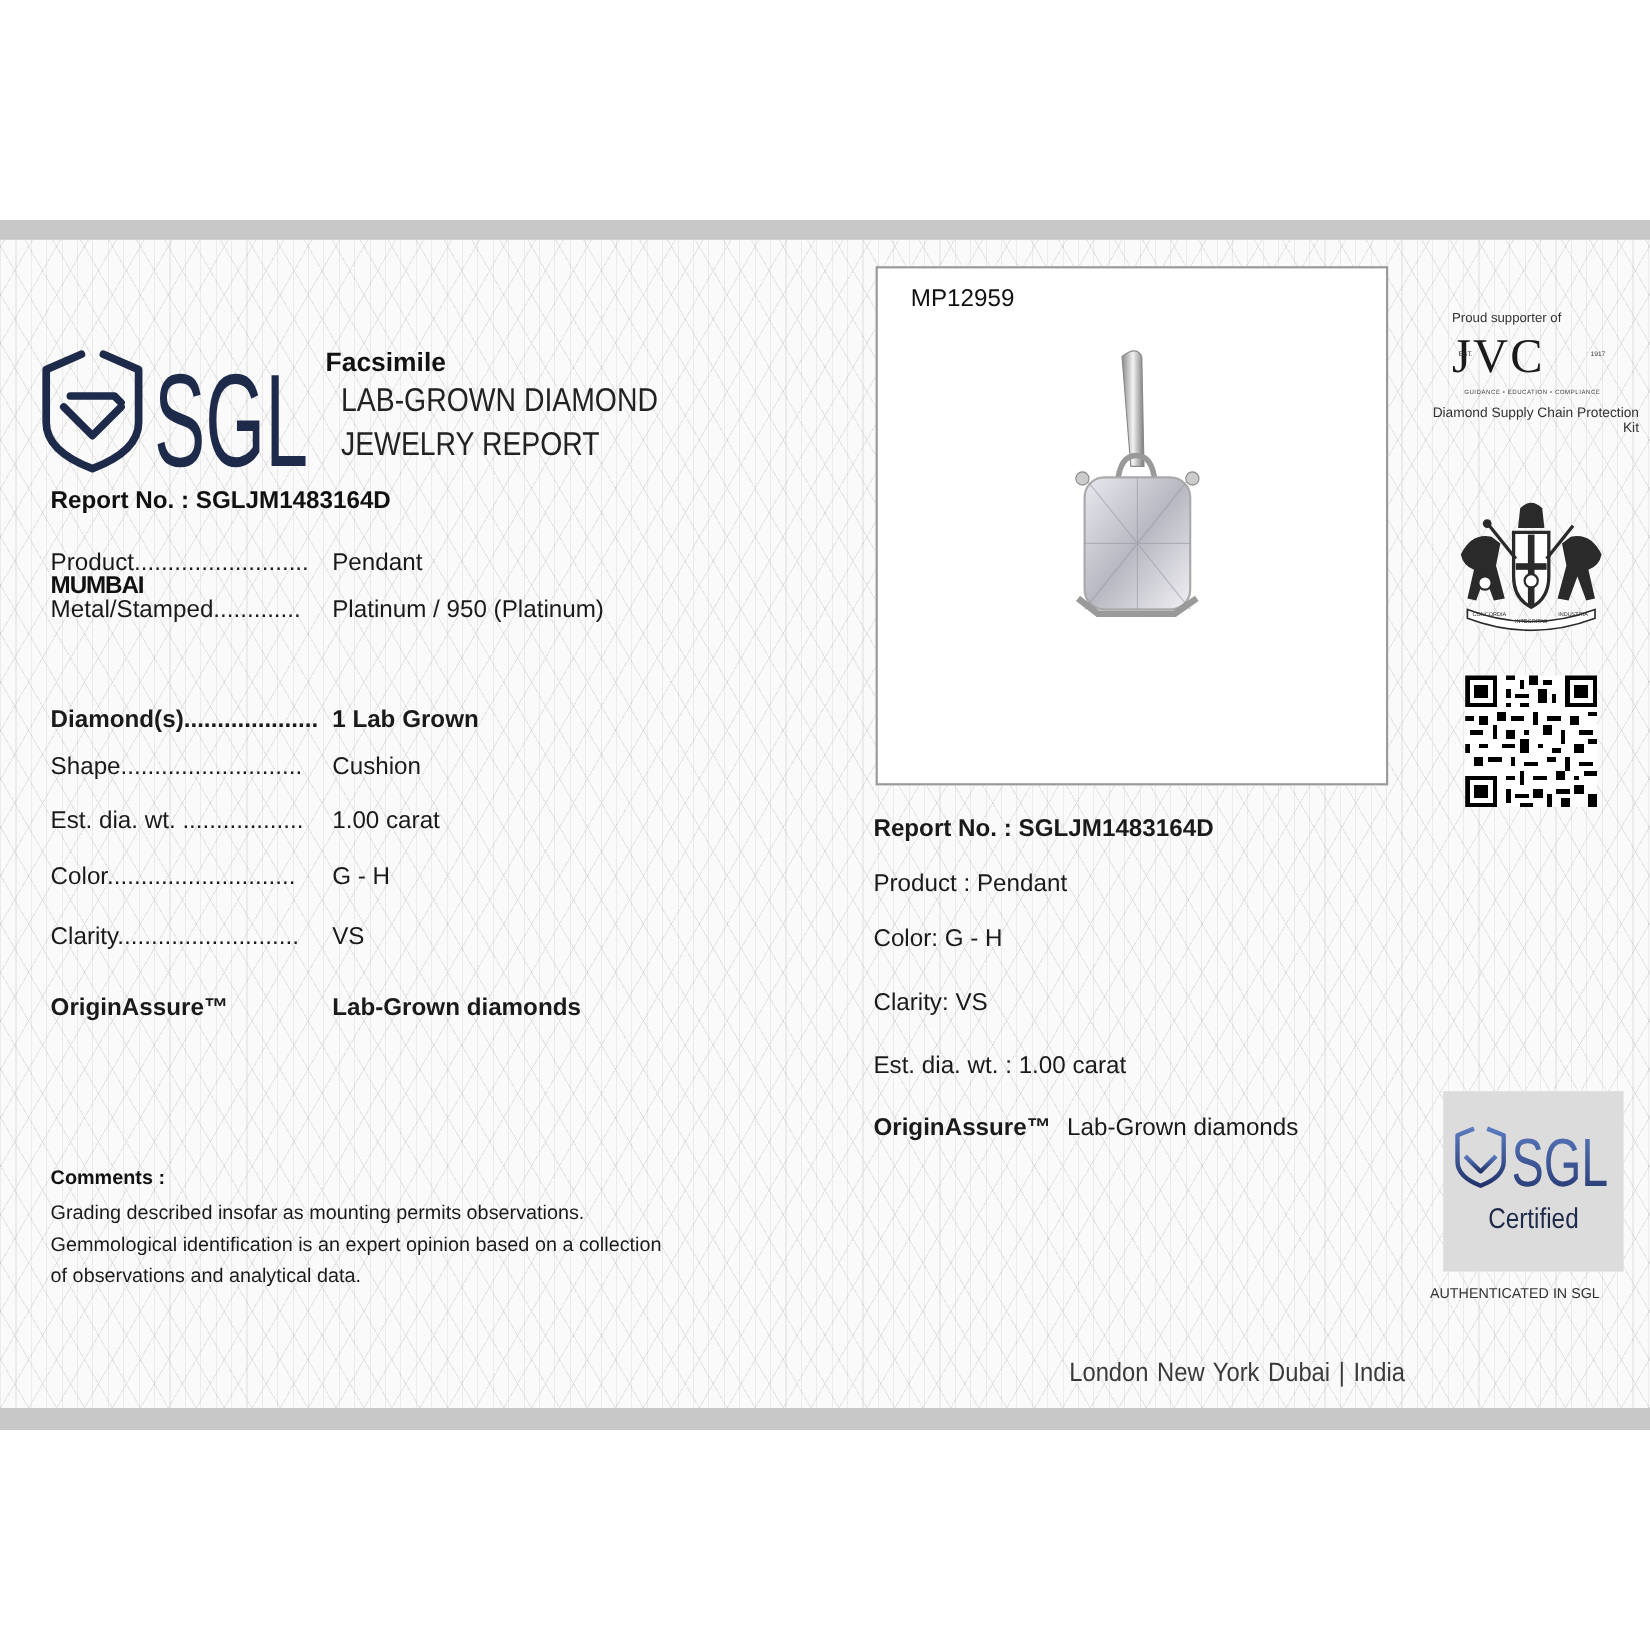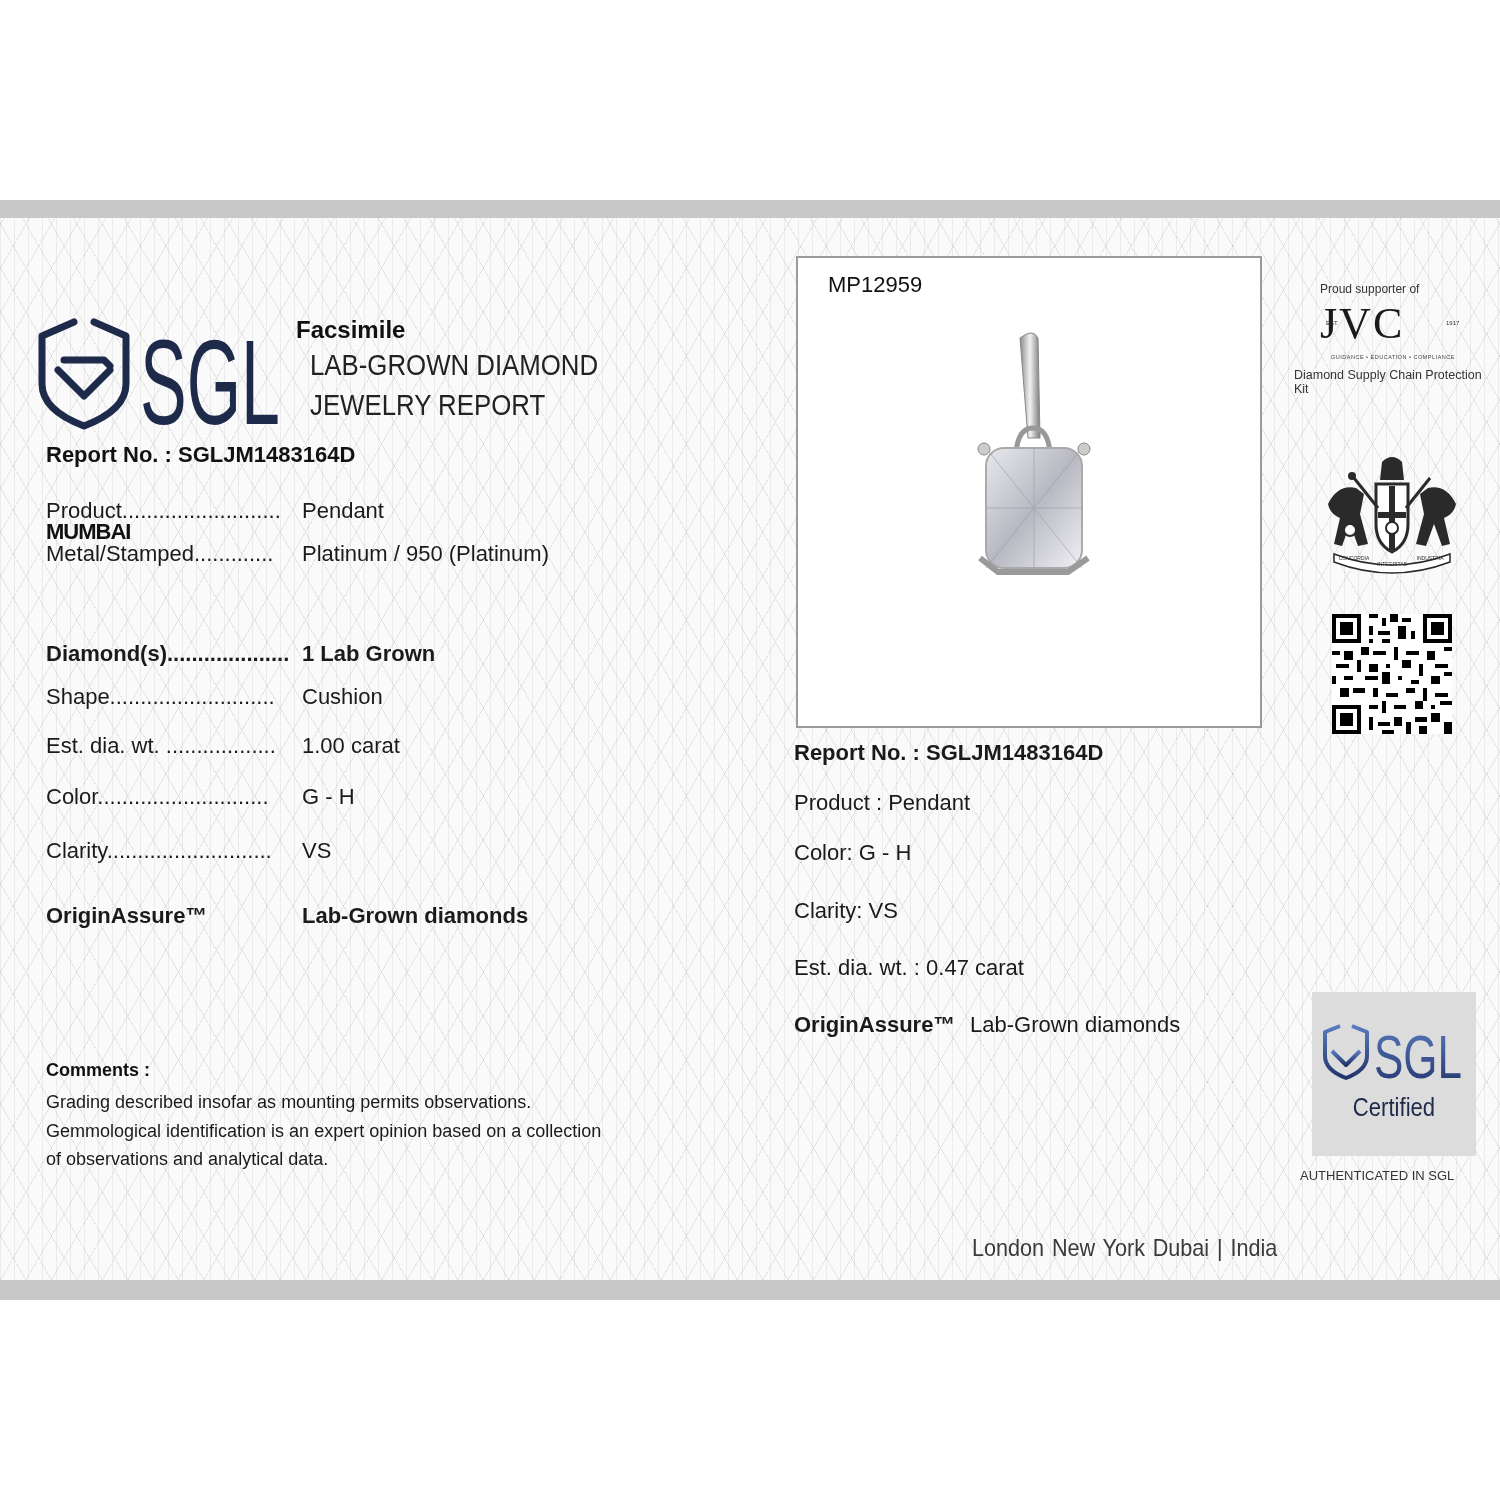--- a/index.html
+++ b/index.html
@@ -33,34 +33,34 @@
 
   .field { left:46px; font-size:22px; font-family:"Liberation Sans", sans-serif; color:#1a1a1a; display:flex; white-space:nowrap; }
   .field .lbl { display:inline-block; }
   .field .val { position:absolute; left:256px; }
   .field.bold { font-weight:bold;text-align:right; }
 
   .comments-title { left:46px; top:842px; font-size:18px; font-weight:bold; font-family:"Liberation Sans", sans-serif; }
   .comments-body { left:46px; top:870px; width:560px; font-size:18px; line-height:28.5px; font-family:"Liberation Sans", sans-serif; color:#1a1a1a; }
 
   
-  .photo-box { left:796px; top:38px; width:466px; height:472px; background:#fff; border:2px solid #9a9a9a; box-sizing:border-box;padding-left:32px; }
+  .photo-box { left:796px; top:24px; width:466px; height:472px; background:#fff; border:2px solid #9a9a9a; box-sizing:border-box;padding-left:32px; }
   .photo-code { left:30px; top:14px; font-size:22px; font-family:"Liberation Sans", sans-serif; color:#111; }
   .pendant { left:160px; top:70px; width:150px; height:260px; }
 
   .r-field { left:794px; font-size:22px; font-family:"Liberation Sans", sans-serif; color:#1a1a1a; white-space:nowrap; }
   .r-bold { font-weight:bold; }
 
   
   .supporter { left:1320px; top:64px; width:144px; text-align:left; font-size:12px; font-family:"Liberation Sans", sans-serif; color:#333; }
   .jvc { left:1320px; top:80px; width:144px; text-align:left; font-family:"Liberation Serif", serif; font-size:44px; color:#1a1a1a; letter-spacing:2px; }
   .est { left:1326px; top:102px; font-size:6px; color:#333; font-family:"Liberation Sans", sans-serif; }
   .year { left:1446px; top:102px; font-size:6px; color:#333; font-family:"Liberation Sans", sans-serif; }
   .tagline { left:1318px; top:136px; width:150px; text-align:center; font-size:5.5px; letter-spacing:0.5px; color:#444; font-family:"Liberation Sans", sans-serif; }
-  .supply-kit { left:1294px; top:150px; width:196px; text-align:left; font-size:12.5px; color:#333; font-family:"Liberation Sans", sans-serif; }
+  .supply-kit { left:1294px; top:150px; width:196px; text-align:right; font-size:12.5px; color:#333; font-family:"Liberation Sans", sans-serif; }
   .crest { left:1320px; top:236px; width:144px; height:120px; }
   .qr { left:1332px; top:396px; width:120px; height:120px; }
   .qr-text { left:1332px; top:526px; width:120px; font-size:10px; line-height:11.5px; color:#111; font-family:"Liberation Sans", sans-serif; }
 
   .cert-box { left:1312px; top:774px; width:164px; height:164px; background:#dcdcdc; }
   .cert-logo { left:10px; top:30px; width:144px; height:60px; }
   .cert-label { left:0; top:100px; width:164px; text-align:center; font-size:26px; color:#1e2a4a; font-family:"Liberation Sans", sans-serif; transform:scaleX(0.85); }
   .authenticated { left:1300px; top:950px; width:190px; font-size:13px; color:#333; font-family:"Liberation Sans", sans-serif; }
 
   .offices { left:972px; top:1016px; font-size:24px; color:#3a3a3a; font-family:"Liberation Sans", sans-serif; transform:scaleX(0.9); transform-origin:left; word-spacing:2px; }
@@ -145,21 +145,21 @@
         <circle cx="26" cy="121" r="6" fill="#ccc" stroke="#888"></circle>
         <circle cx="126" cy="121" r="6" fill="#ccc" stroke="#888"></circle>
         <path d="M22 230 L40 244 L110 244 L130 230" fill="none" stroke="#9a9a9a" stroke-width="6"></path>
       </svg>
     </div>
 
     <div class="abs r-field r-bold" style="top:522px">Report No. : SGLJM1483164D</div>
     <div class="abs r-field" style="top:572px">Product : Pendant</div>
     <div class="abs r-field" style="top:622px">Color: G - H</div>
     <div class="abs r-field" style="top:680px">Clarity: VS</div>
-    <div class="abs r-field" style="top:737px">Est. dia. wt. : 0.47 carat</div>
+    <div class="abs r-field" style="top:737px">Est. dia. wt. : 1.00 carat</div>
     <div class="abs r-field r-bold" style="top:794px">OriginAssure™</div>
     <div class="abs r-field" style="top:794px; left:970px">Lab-Grown diamonds</div>
 
     <div class="abs supporter">Proud supporter of</div>
     <div class="abs jvc">JVC</div>
     <div class="abs est">EST.</div>
     <div class="abs year">1917</div>
     <div class="abs tagline">GUIDANCE • EDUCATION • COMPLIANCE</div>
     <div class="abs supply-kit">Diamond Supply Chain Protection Kit</div>
 

